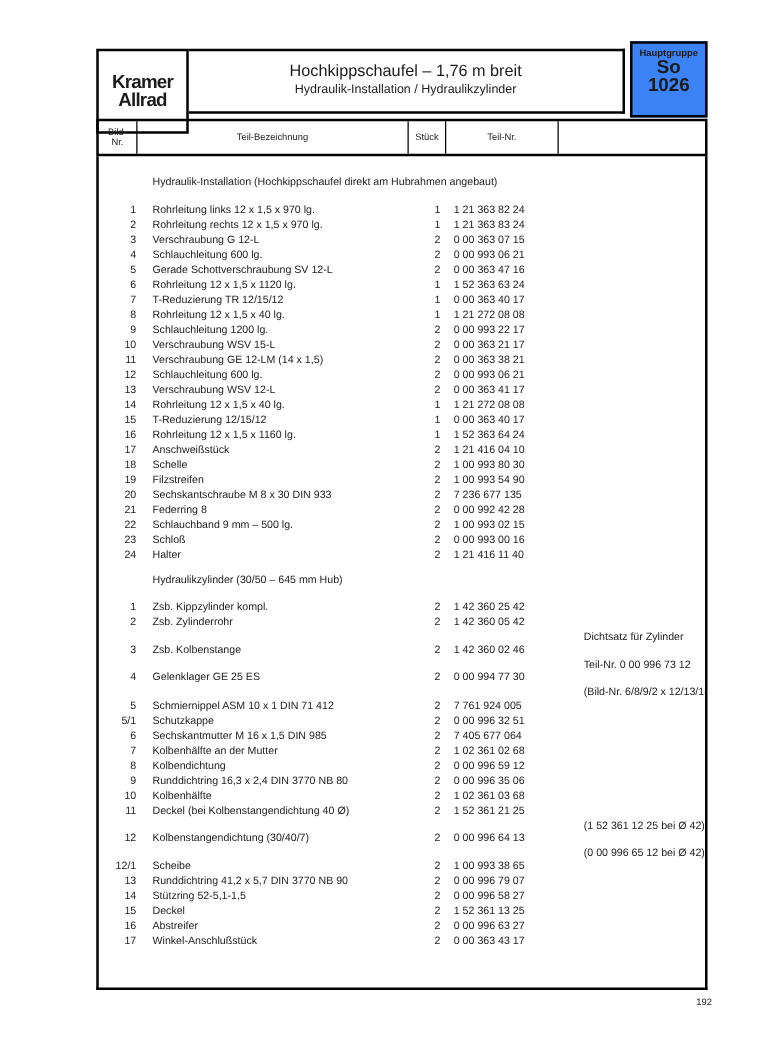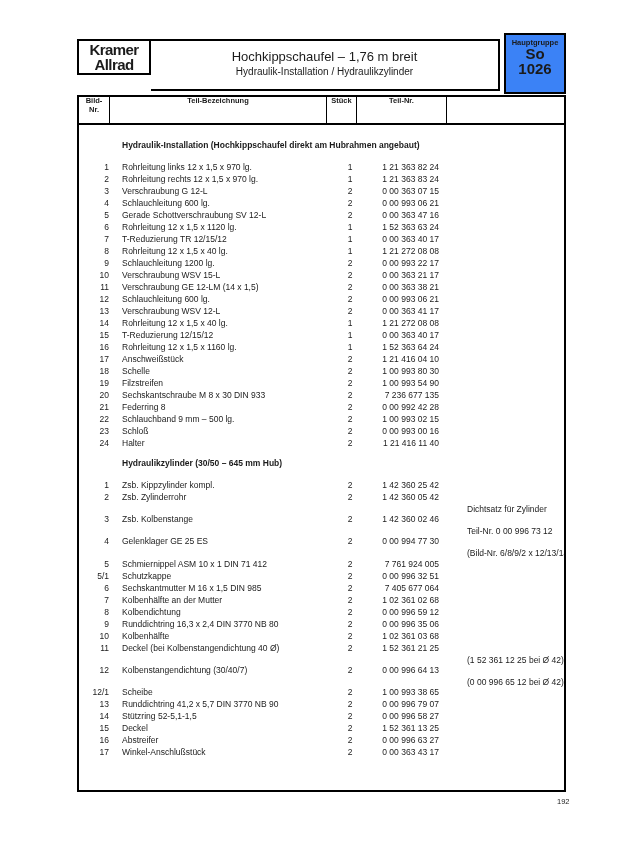--- a/index.html
+++ b/index.html
@@ -6,21 +6,21 @@
   body {
     width:624px; height:849px; position:relative;
     background:#ffffff; color:#1b1b1b;
     font-family:"Liberation Sans", sans-serif;
     -webkit-font-smoothing:antialiased;
   }
   .sheet { position:absolute; left:77px; top:33px; width:489px; }
 
   
   .logo-box {
-    position:absolute; left:0; top:6px; width:74px; height:36px;
+    position:absolute; left:0; top:6px; width:74px; height:68px;
     border:2px solid #000; box-sizing:border-box;
     display:flex; flex-direction:column; justify-content:center; align-items:center;
   }
   .logo-line { font-weight:bold; font-size:15px; line-height:15px; letter-spacing:-0.6px; }
   .title-box {
     position:absolute; left:74px; top:6px; width:349px; height:52px;
     border:2px solid #000; border-left:none; box-sizing:border-box;
     text-align:center; padding-top:9px;
   }
   .doc-title { font-weight:normal; font-size:13px; line-height:14px; }
@@ -33,42 +33,42 @@
   .group-code { font-weight:bold; font-size:15px; line-height:14px; }
   .group-number { font-weight:bold; font-size:15px; line-height:15px; }
 
   
   .colhead {
     position:absolute; left:0; top:62px; width:489px; height:30px;
     border:2px solid #000; box-sizing:border-box;
     display:grid; grid-template-columns:31px 217px 30px 90px auto;
     font-size:7.5px; line-height:8.5px;
   }
-  .ch { border-right:1px solid #000; display:flex; align-items:flex-start; justify-content:center; text-align:center;font-weight:bold; }
+  .ch { border-right:1px solid #000; display:flex; align-items:center; justify-content:center; text-align:center; }
   .ch:last-child { border-right:none; }
 
   
   .body-box {
     position:absolute; left:0; top:92px; width:489px; height:667px;
     border:2px solid #000; border-top:none; box-sizing:border-box;
     padding-top:15px; overflow:hidden;
   }
   .section + .section { margin-top:8px; }
   .section-title {
-    font-weight:bold; font-size:8.5px; line-height:10px;
+    font-weight:normal; font-size:8.5px; line-height:10px;
     padding-left:43px; margin-bottom:12px;
   }
   .row {
     display:grid; grid-template-columns:30px 228px 26px 76px 1fr;
     font-size:8.5px; line-height:10.2px; white-space:nowrap;
   }
   .c-bild { text-align:right; }
   .c-name { padding-left:13px; }
   .c-qty  { text-align:center; }
-  .c-part { text-align:right; }
+  .c-part { text-align:left; }
   .c-note { padding-left:28px;margin-top:12px; }
 
   .page-num { position:absolute; left:557px; top:797px; font-size:7.5px; }
 </style>
 </head>
 <body>
 
 <div class="sheet">
 
   <div class="logo-box">

